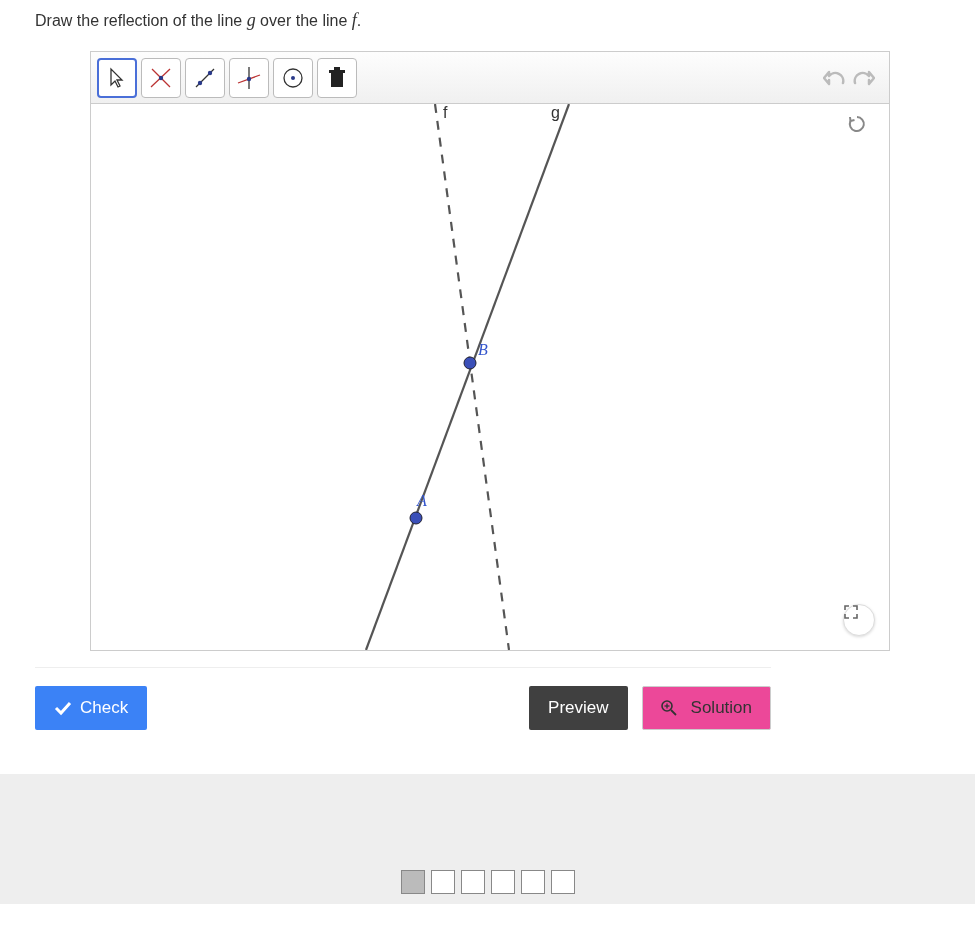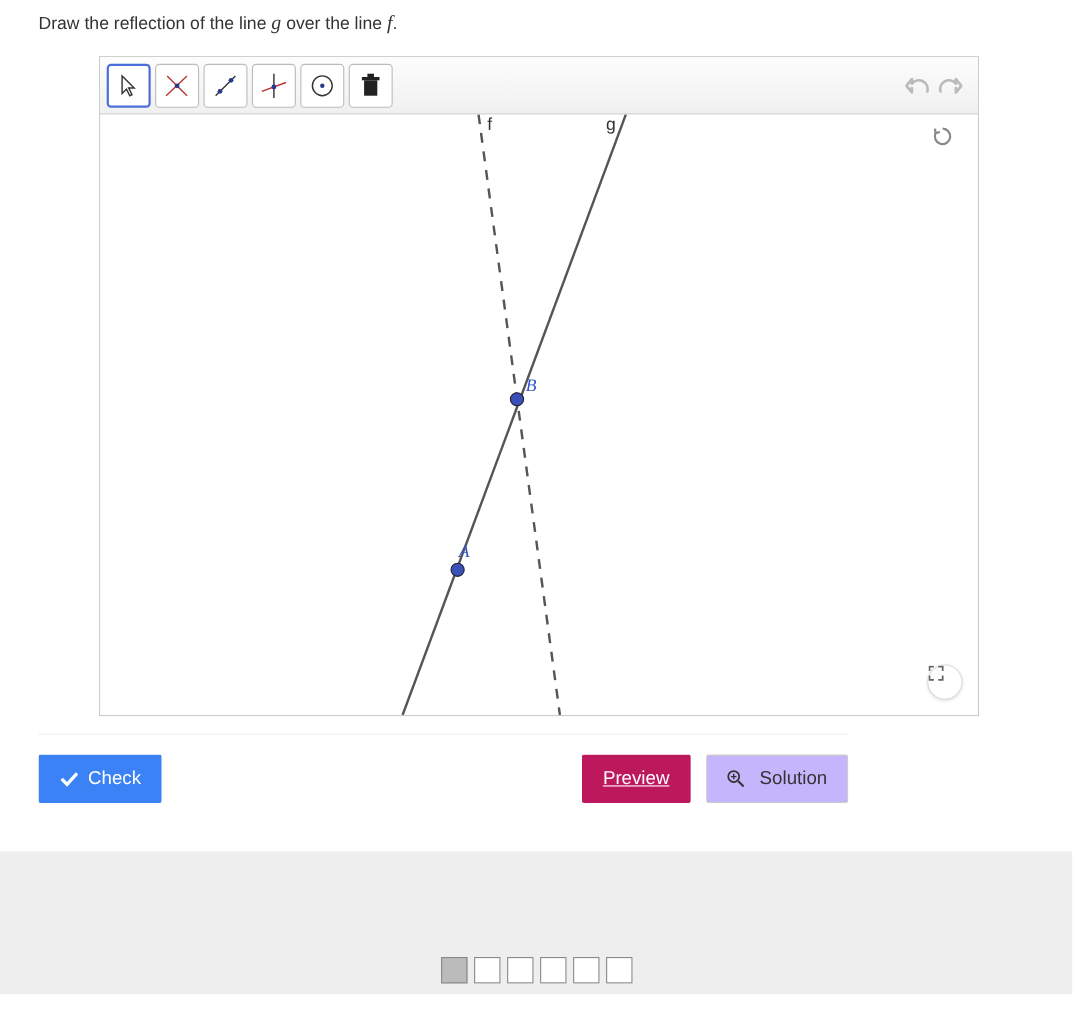--- a/index.html
+++ b/index.html
@@ -104,22 +104,22 @@
     padding: 0 18px;
     font-size: 17px;
     display: flex;
     align-items: center;
     gap: 8px;
     border-radius: 2px;
     cursor: pointer;
     border: 1px solid transparent;
   }
   .btn-check { background: #3b82f6; color: #fff; }
-  .btn-preview { background: #be185d; color: #fff; text-decoration: underline; }
-  .btn-outline { background: #c4b5fd; border: 1px solid #ccc; color: #333; gap: 14px; }
+  .btn-preview { background: #404040; color: #fff; }
+  .btn-outline { background: #ec4899; border: 1px solid #ccc; color: #333; gap: 14px; }
   .page-dots {
     margin-top: 44px;
     background: #eee;
     height: 130px;
     width: 975px;
     margin-left: -35px;
     display: flex;
     align-items: flex-end;
     justify-content: center;
     padding-bottom: 10px;

